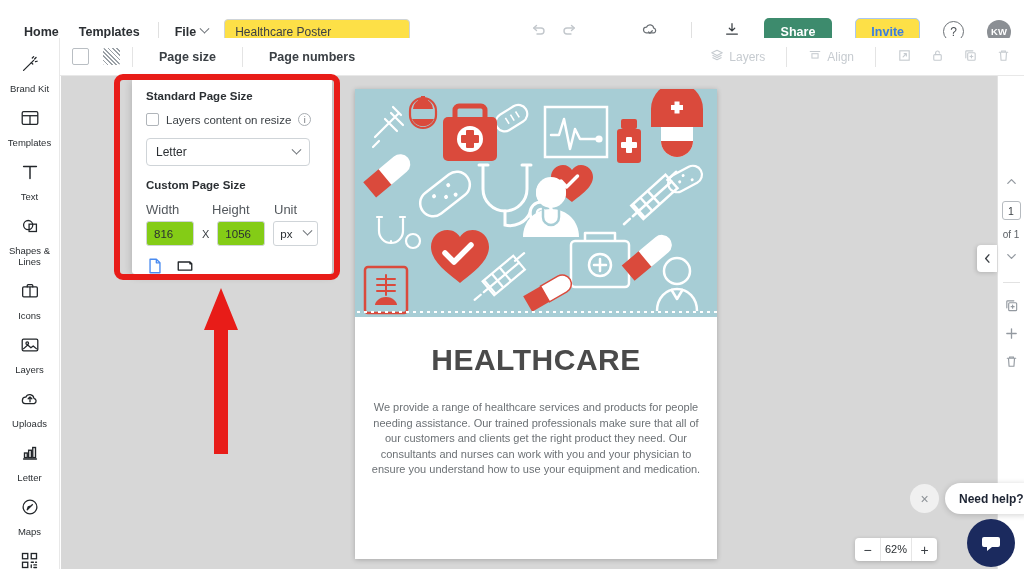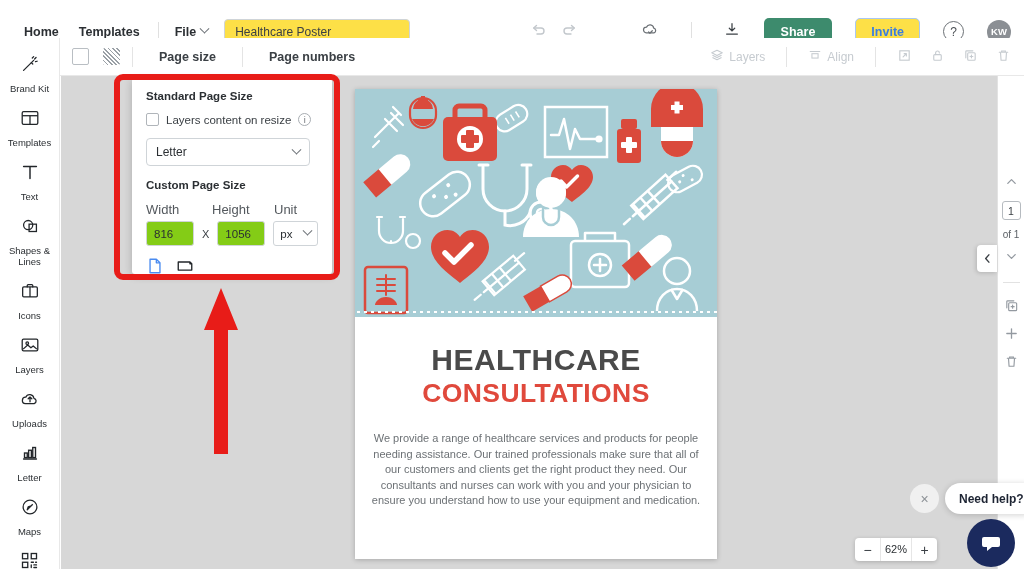--- a/index.html
+++ b/index.html
@@ -571,21 +571,20 @@
         <path d="M172 146c0-14 11-24 24-24s24 10 24 24z"></path>
       </g>
       <g fill="none" stroke="#a7cdd5" stroke-width="2.5">
         <path d="M188 120v8a8 8 0 0 0 16 0v-8" stroke-linecap="round"></path>
       </g>
     </svg>
     <div class="dots-row"></div>
   </div>
   <div class="poster-body">
     <div class="p-title">HEALTHCARE</div>
-    <div class="p-sub">CONSULTATIONS</div>
     <div class="p-body">We provide a range of healthcare services and products for people needing assistance. Our trained professionals make sure that all of our customers and clients get the right product they need. Our consultants and nurses can work with you and your physician to ensure you understand how to use your equipment and medication.</div>
   </div>
 </div>
 
 <div class="panel">
   <div class="panel-caret"></div>
   <h4>Standard Page Size</h4>
   <div class="chk-row">
     <div class="chk"></div>
     <span class="chk-lbl">Layers content on resize</span>

